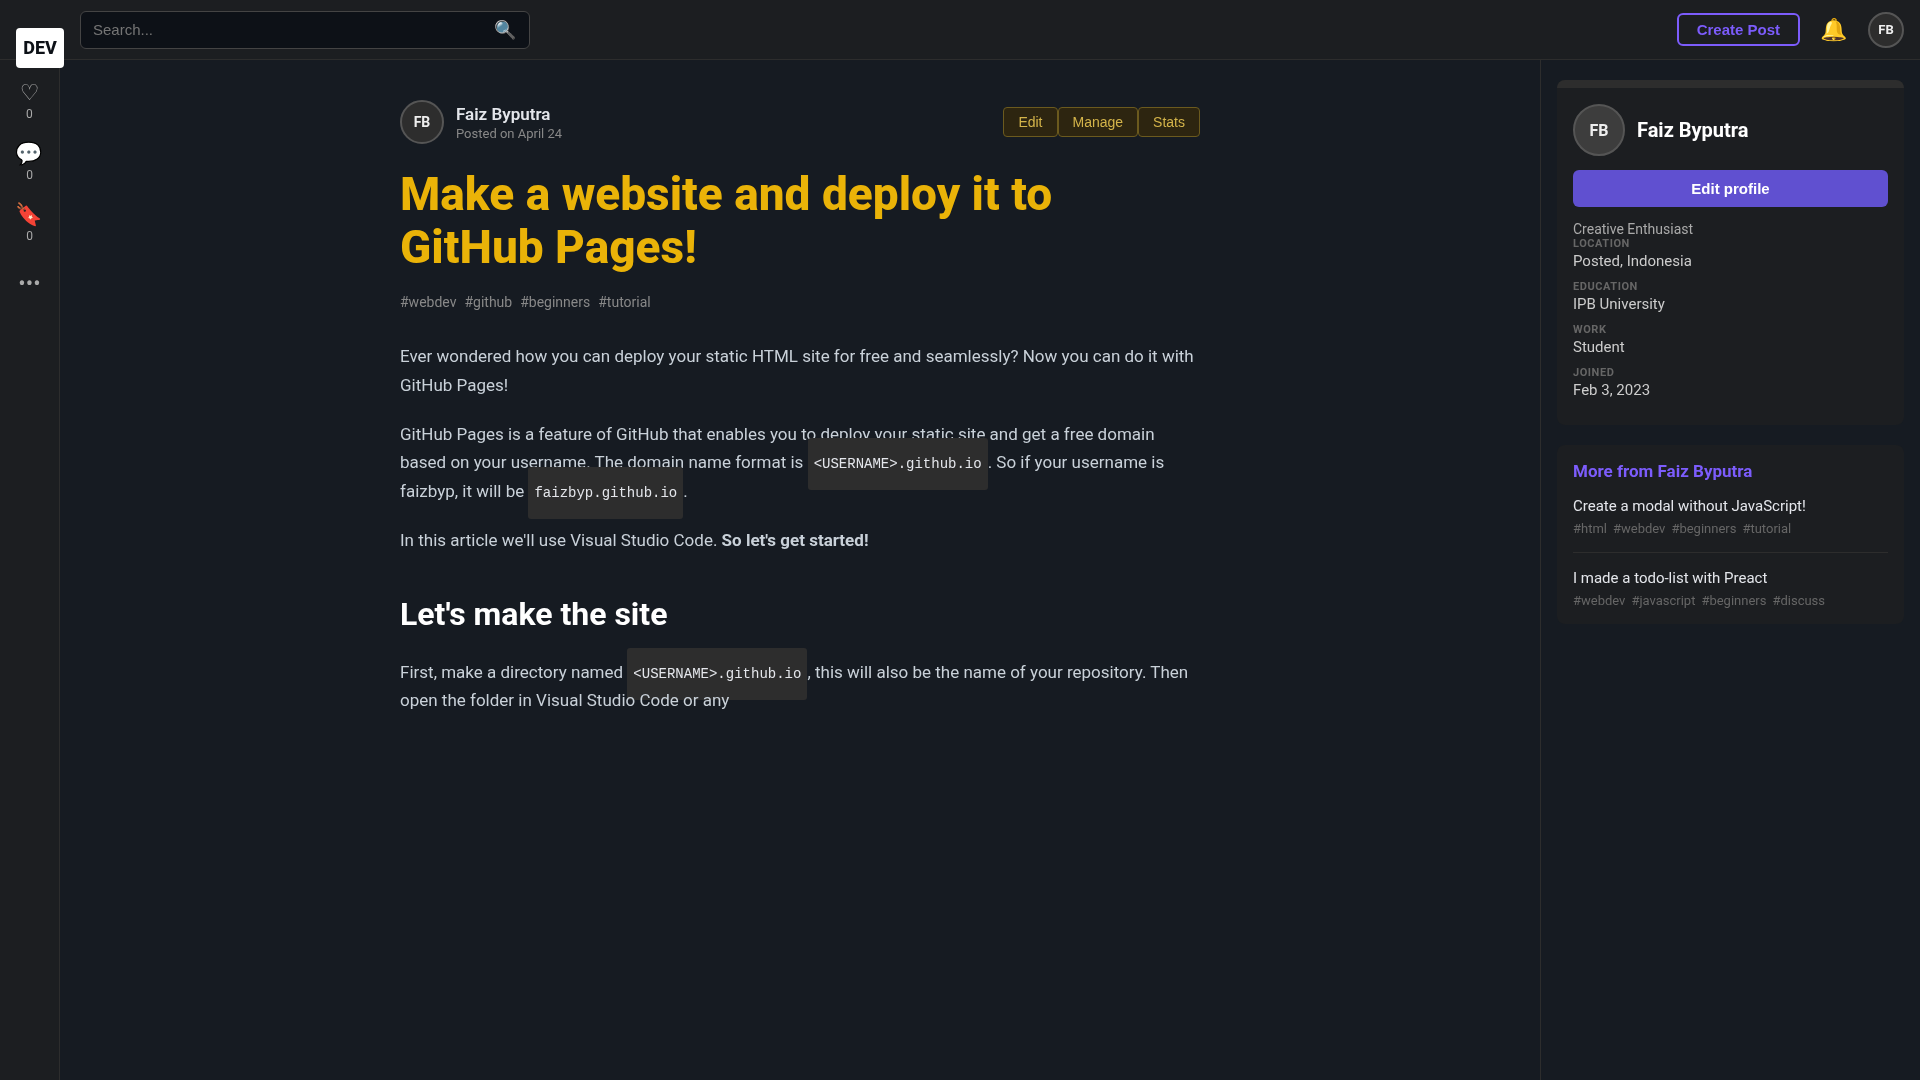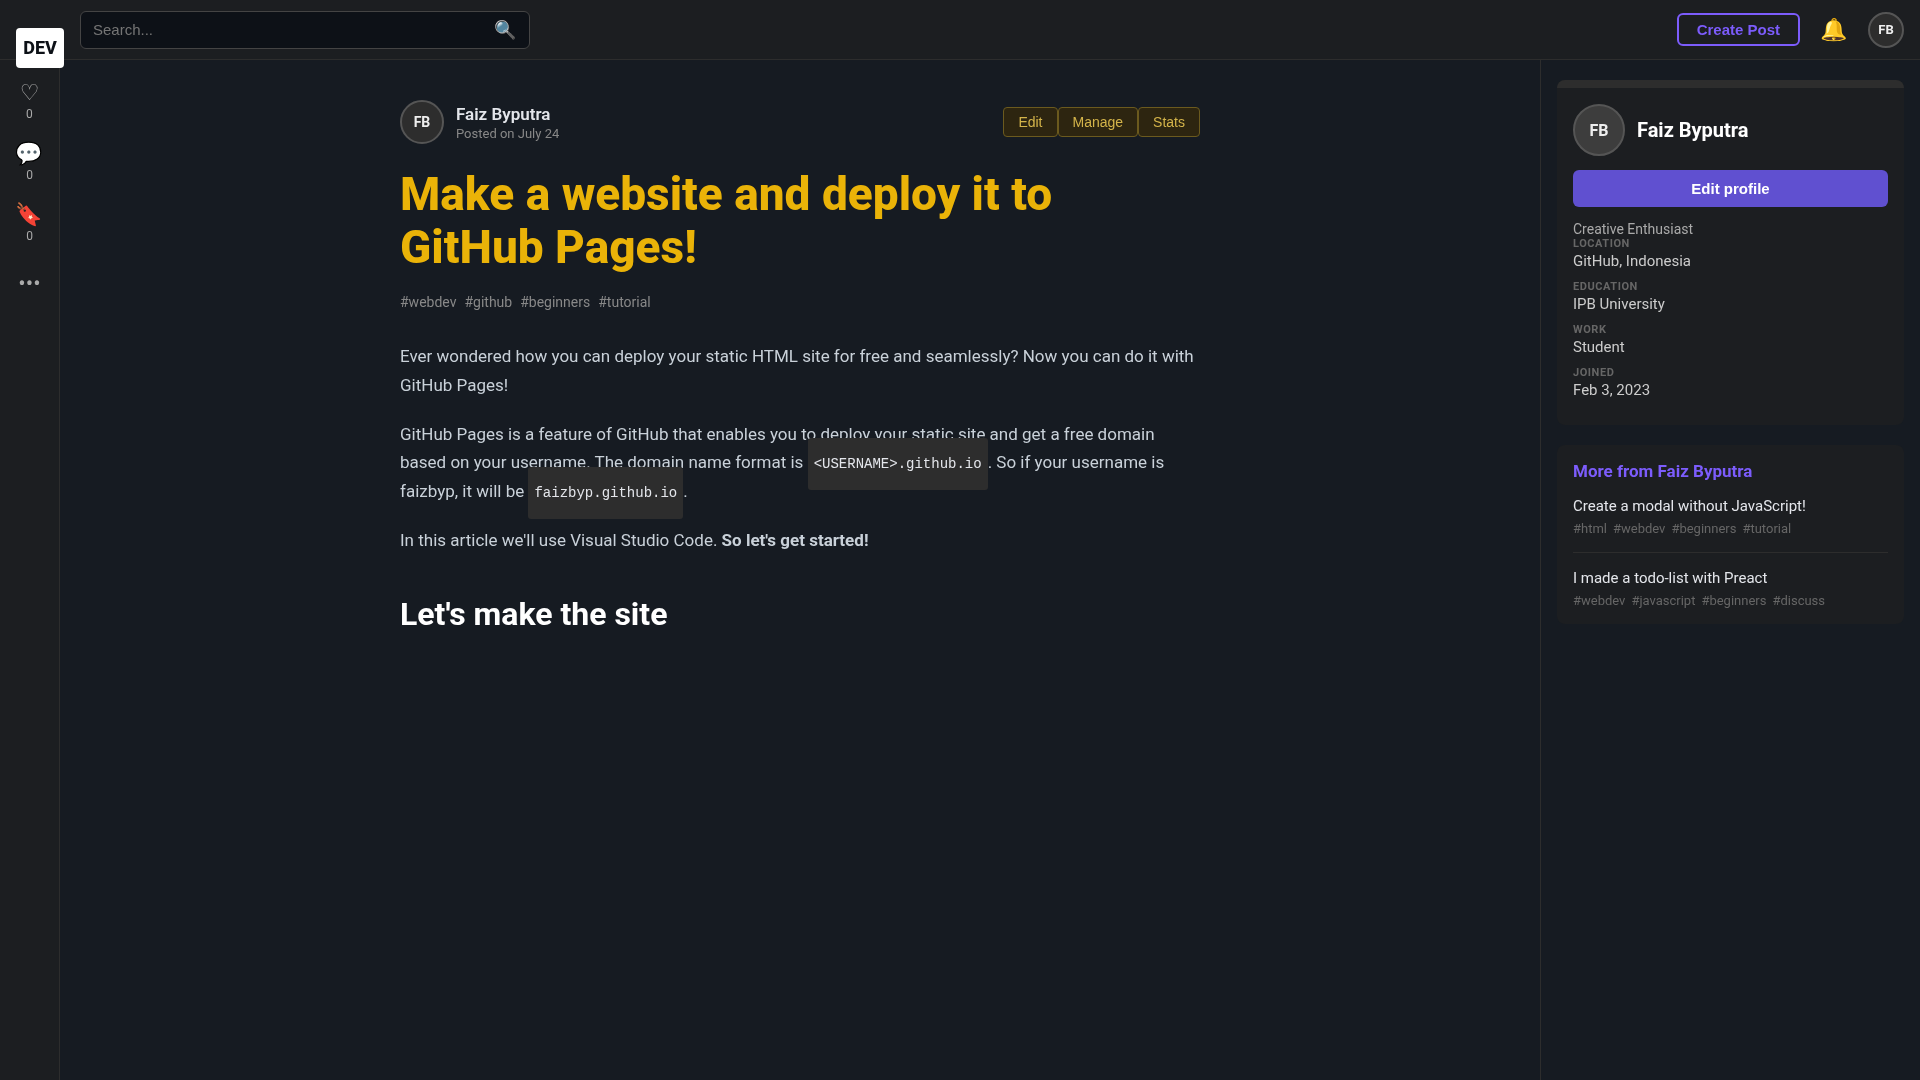--- a/index.html
+++ b/index.html
@@ -412,21 +412,21 @@
   </aside>
 
   <main class="main-content">
     <div class="article-container">
 
       <div class="article-meta">
         <div class="author-info">
           <div class="author-avatar">FB</div>
           <div>
             <div class="author-name">Faiz Byputra</div>
-            <div class="author-date">Posted on July 24</div>
+            <div class="author-date">Posted on April 24</div>
           </div>
         </div>
         <div class="article-actions">
           <button class="action-btn">Edit</button>
           <button class="action-btn">Manage</button>
           <button class="action-btn">Stats</button>
         </div>
       </div>
 
       <h1 class="article-title">Make a website and deploy it to GitHub Pages!</h1>
@@ -440,39 +440,42 @@
 
       <div class="article-body">
         <p>Ever wondered how you can deploy your static HTML site for free and seamlessly? Now you can do it with GitHub Pages!</p>
         <p>
           <span>GitHub Pages is a feature of GitHub that enables you to deploy your static site and get a free domain based on your username. The domain name format is </span><code class="inline-code">&lt;USERNAME&gt;.github.io</code><span>. So if your username is faizbyp, it will be </span><code class="inline-code">faizbyp.github.io</code><span>.</span>
         </p>
         <p>
           <span>In this article we'll use Visual Studio Code. </span><strong>So let's get started!</strong>
         </p>
         <h2>Let's make the site</h2>
+        <p>
+          <span>First, make a directory named </span><code class="inline-code">&lt;USERNAME&gt;.github.io</code><span>, this will also be the name of your repository. Then open the folder in Visual Studio Code or any</span>
+        </p>
       </div>
 
     </div>
   </main>
 
   <aside class="right-sidebar">
 
     <div class="profile-card">
       <div class="profile-card-top"></div>
       <div class="profile-card-body">
         <div class="profile-header">
           <div class="profile-avatar">FB</div>
           <div class="profile-name">Faiz Byputra</div>
         </div>
         <button class="edit-profile-btn">Edit profile</button>
         <div class="bio">Creative Enthusiast</div>
         <div class="profile-detail">
           <div class="detail-label">LOCATION</div>
-          <div class="detail-value">GitHub, Indonesia</div>
+          <div class="detail-value">Posted, Indonesia</div>
         </div>
         <div class="profile-detail">
           <div class="detail-label">EDUCATION</div>
           <div class="detail-value">IPB University</div>
         </div>
         <div class="profile-detail">
           <div class="detail-label">WORK</div>
           <div class="detail-value">Student</div>
         </div>
         <div class="profile-detail">

